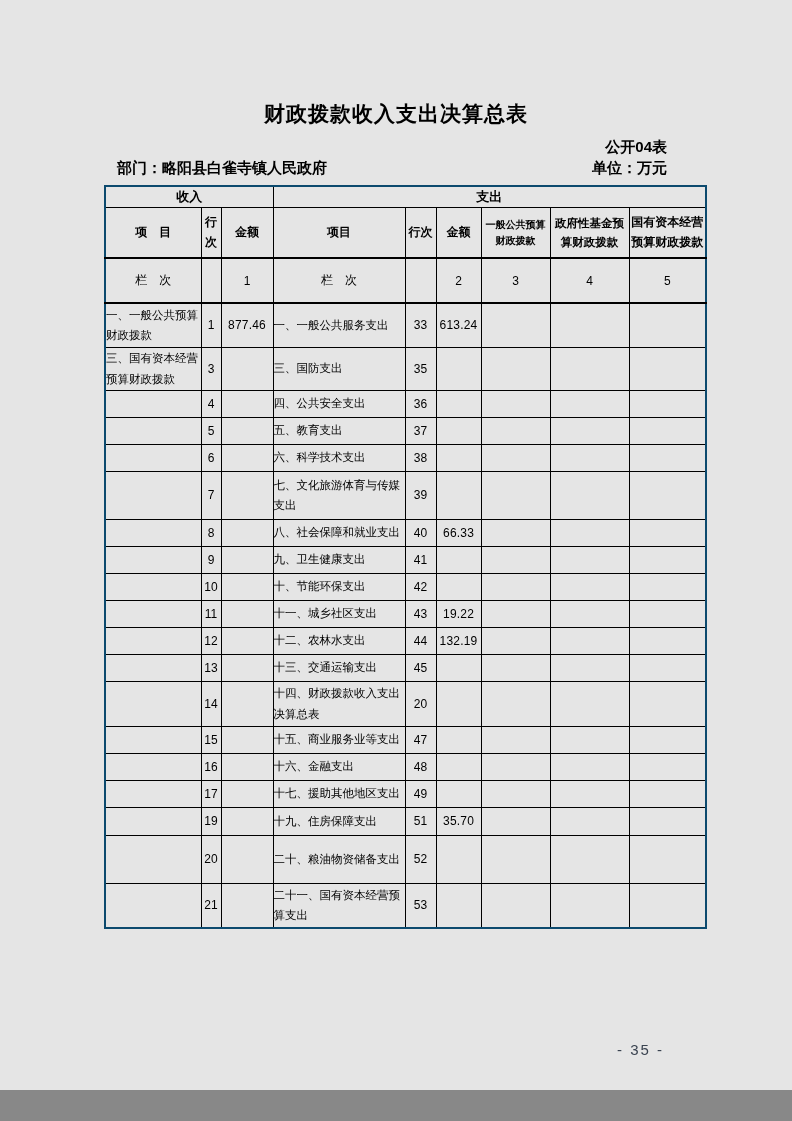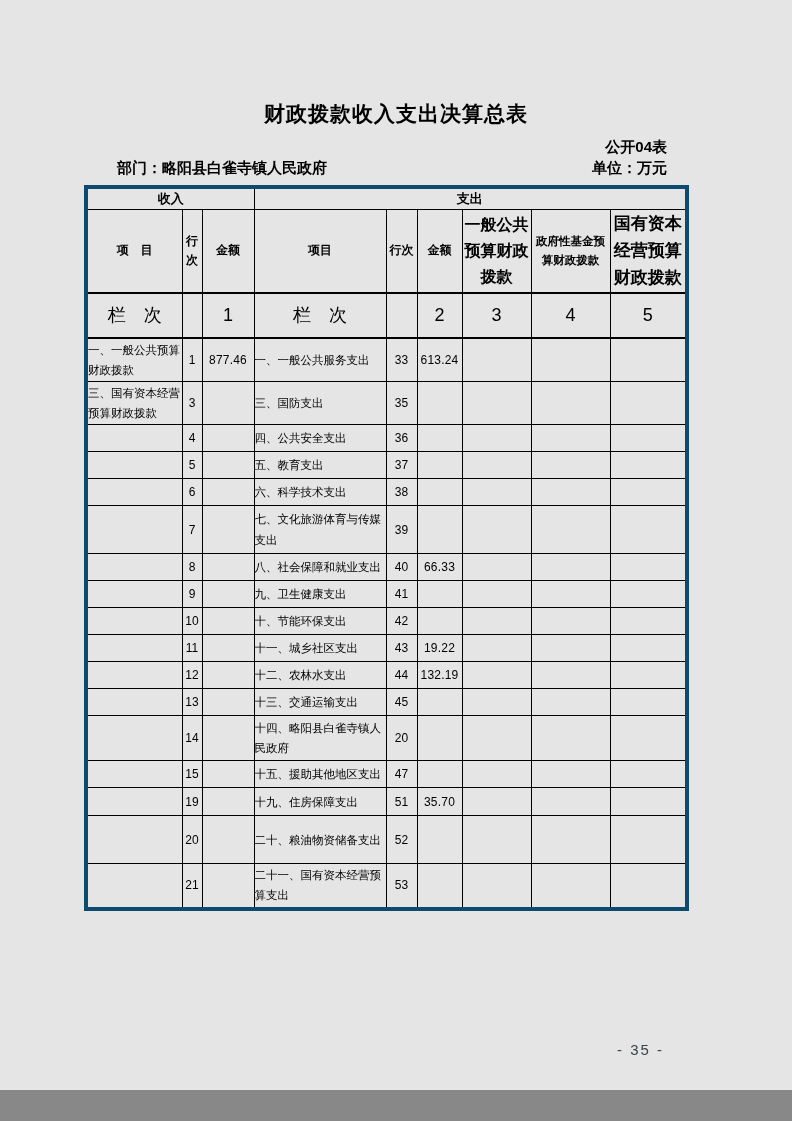--- a/index.html
+++ b/index.html
@@ -32,25 +32,25 @@
     position:absolute;
     top:159px;left:96px;width:600px;
     display:flex;justify-content:space-between;
     box-sizing:border-box;
     font-size:15px;font-weight:bold;
   }
   .meta-dept{padding-left:21px;}
   .meta-unit{padding-right:29px;}
   table.fin{
     position:absolute;
-    top:185px;left:84px;
+    top:185px;left:104px;
     width:601px;
     border-collapse:collapse;
     table-layout:fixed;
-    border:4px solid #0c4a6e;
+    border:2px solid #0c4a6e;
   }
   table.fin th, table.fin td{
     border:1px solid #000;
     vertical-align:middle;
     padding:0;
     overflow:hidden;
     word-break:break-all;
   }
   tr.sec-row th{
     height:20px;
@@ -60,21 +60,21 @@
   tr.hdr-row th{
     height:49px;
     font-size:12px;font-weight:bold;
     text-align:center;
     line-height:1.6;
     border-bottom:2px solid #000;
     padding:0 1px;
   }
   tr.idx-row td{
     height:43px;
-    font-size:18px;font-weight:normal;
+    font-size:12px;font-weight:normal;
     text-align:center;
     border-bottom:2px solid #000;
   }
   td.item{
     text-align:left;
     font-size:11.5px;
     line-height:1.75;
     padding:1px 1px 1px 2px;
   }
   td.num{
@@ -128,23 +128,23 @@
         <th colspan="3">收入</th>
         <th colspan="6">支出</th>
       </tr>
       <tr class="hdr-row">
         <th>项　目</th>
         <th>行次</th>
         <th>金额</th>
         <th>项目</th>
         <th>行次</th>
         <th>金额</th>
-        <th style="font-size:16px">一般公共预算财政拨款</th>
+        <th style="font-size:10px">一般公共预算财政拨款</th>
         <th style="font-size:11.5px">政府性基金预算财政拨款</th>
-        <th style="font-size:17px">国有资本经营预算财政拨款</th>
+        <th style="font-size:12px">国有资本经营预算财政拨款</th>
       </tr>
       <tr class="idx-row">
         <td>栏　次</td>
         <td></td>
         <td>1</td>
         <td>栏　次</td>
         <td></td>
         <td>2</td>
         <td>3</td>
         <td>4</td>
@@ -281,33 +281,55 @@
           <td class="num">45</td>
           <td class="amt"></td>
           <td class="amt"></td>
           <td class="amt"></td>
           <td class="amt"></td>
         </tr>
         <tr style="height: 45px;">
           <td class="item"></td>
           <td class="num">14</td>
           <td class="amt"></td>
-          <td class="item">十四、略阳县白雀寺镇人民政府</td>
+          <td class="item">十四、财政拨款收入支出决算总表</td>
           <td class="num">20</td>
           <td class="amt"></td>
           <td class="amt"></td>
           <td class="amt"></td>
           <td class="amt"></td>
         </tr>
         <tr style="height: 27px;">
           <td class="item"></td>
           <td class="num">15</td>
           <td class="amt"></td>
-          <td class="item">十五、援助其他地区支出</td>
+          <td class="item">十五、商业服务业等支出</td>
           <td class="num">47</td>
+          <td class="amt"></td>
+          <td class="amt"></td>
+          <td class="amt"></td>
+          <td class="amt"></td>
+        </tr>
+        <tr style="height: 27px;">
+          <td class="item"></td>
+          <td class="num">16</td>
+          <td class="amt"></td>
+          <td class="item">十六、金融支出</td>
+          <td class="num">48</td>
+          <td class="amt"></td>
+          <td class="amt"></td>
+          <td class="amt"></td>
+          <td class="amt"></td>
+        </tr>
+        <tr style="height: 27px;">
+          <td class="item"></td>
+          <td class="num">17</td>
+          <td class="amt"></td>
+          <td class="item">十七、援助其他地区支出</td>
+          <td class="num">49</td>
           <td class="amt"></td>
           <td class="amt"></td>
           <td class="amt"></td>
           <td class="amt"></td>
         </tr>
         <tr style="height: 28px; margin-left: 25px;">
           <td class="item"></td>
           <td class="num">19</td>
           <td class="amt"></td>
           <td class="item">十九、住房保障支出</td>

